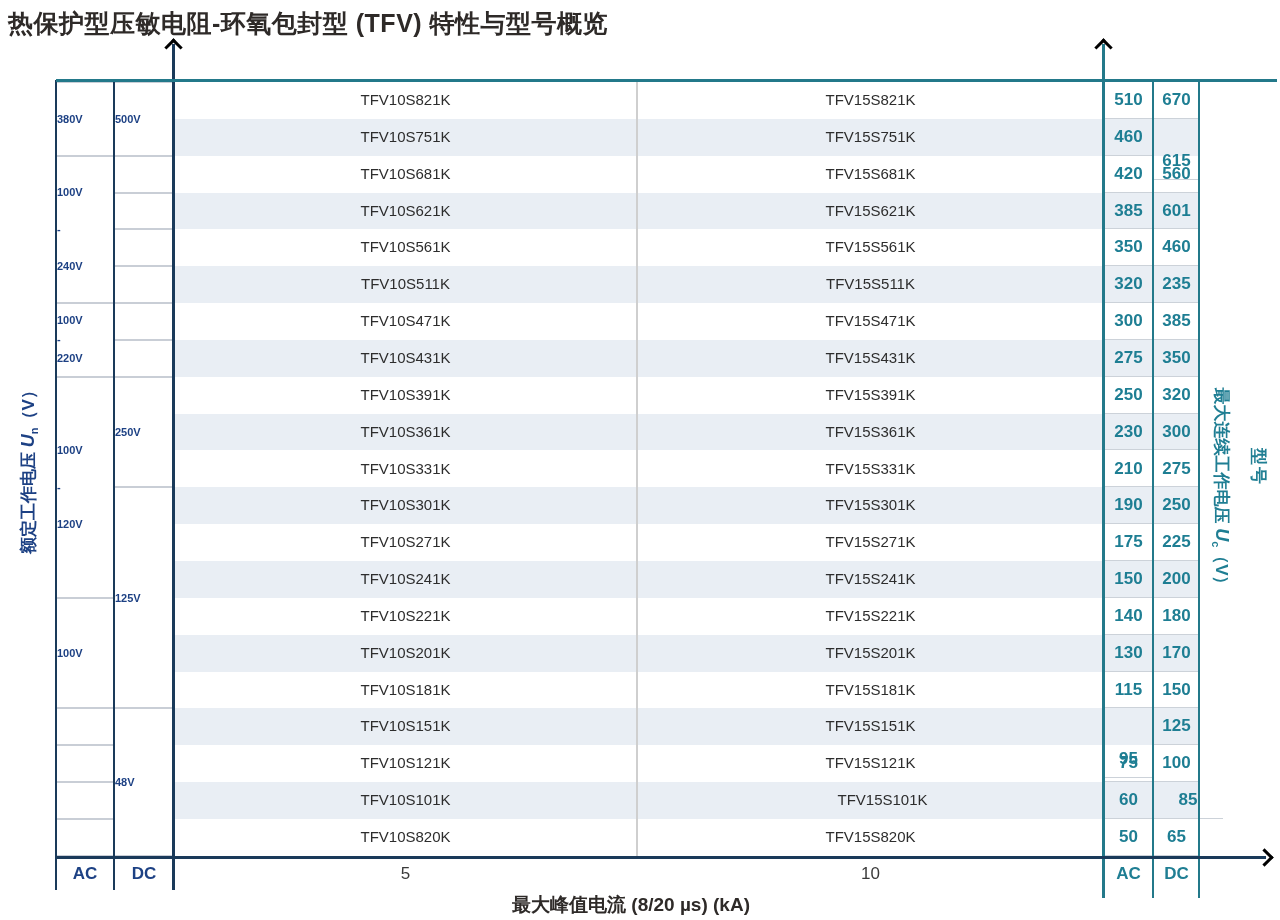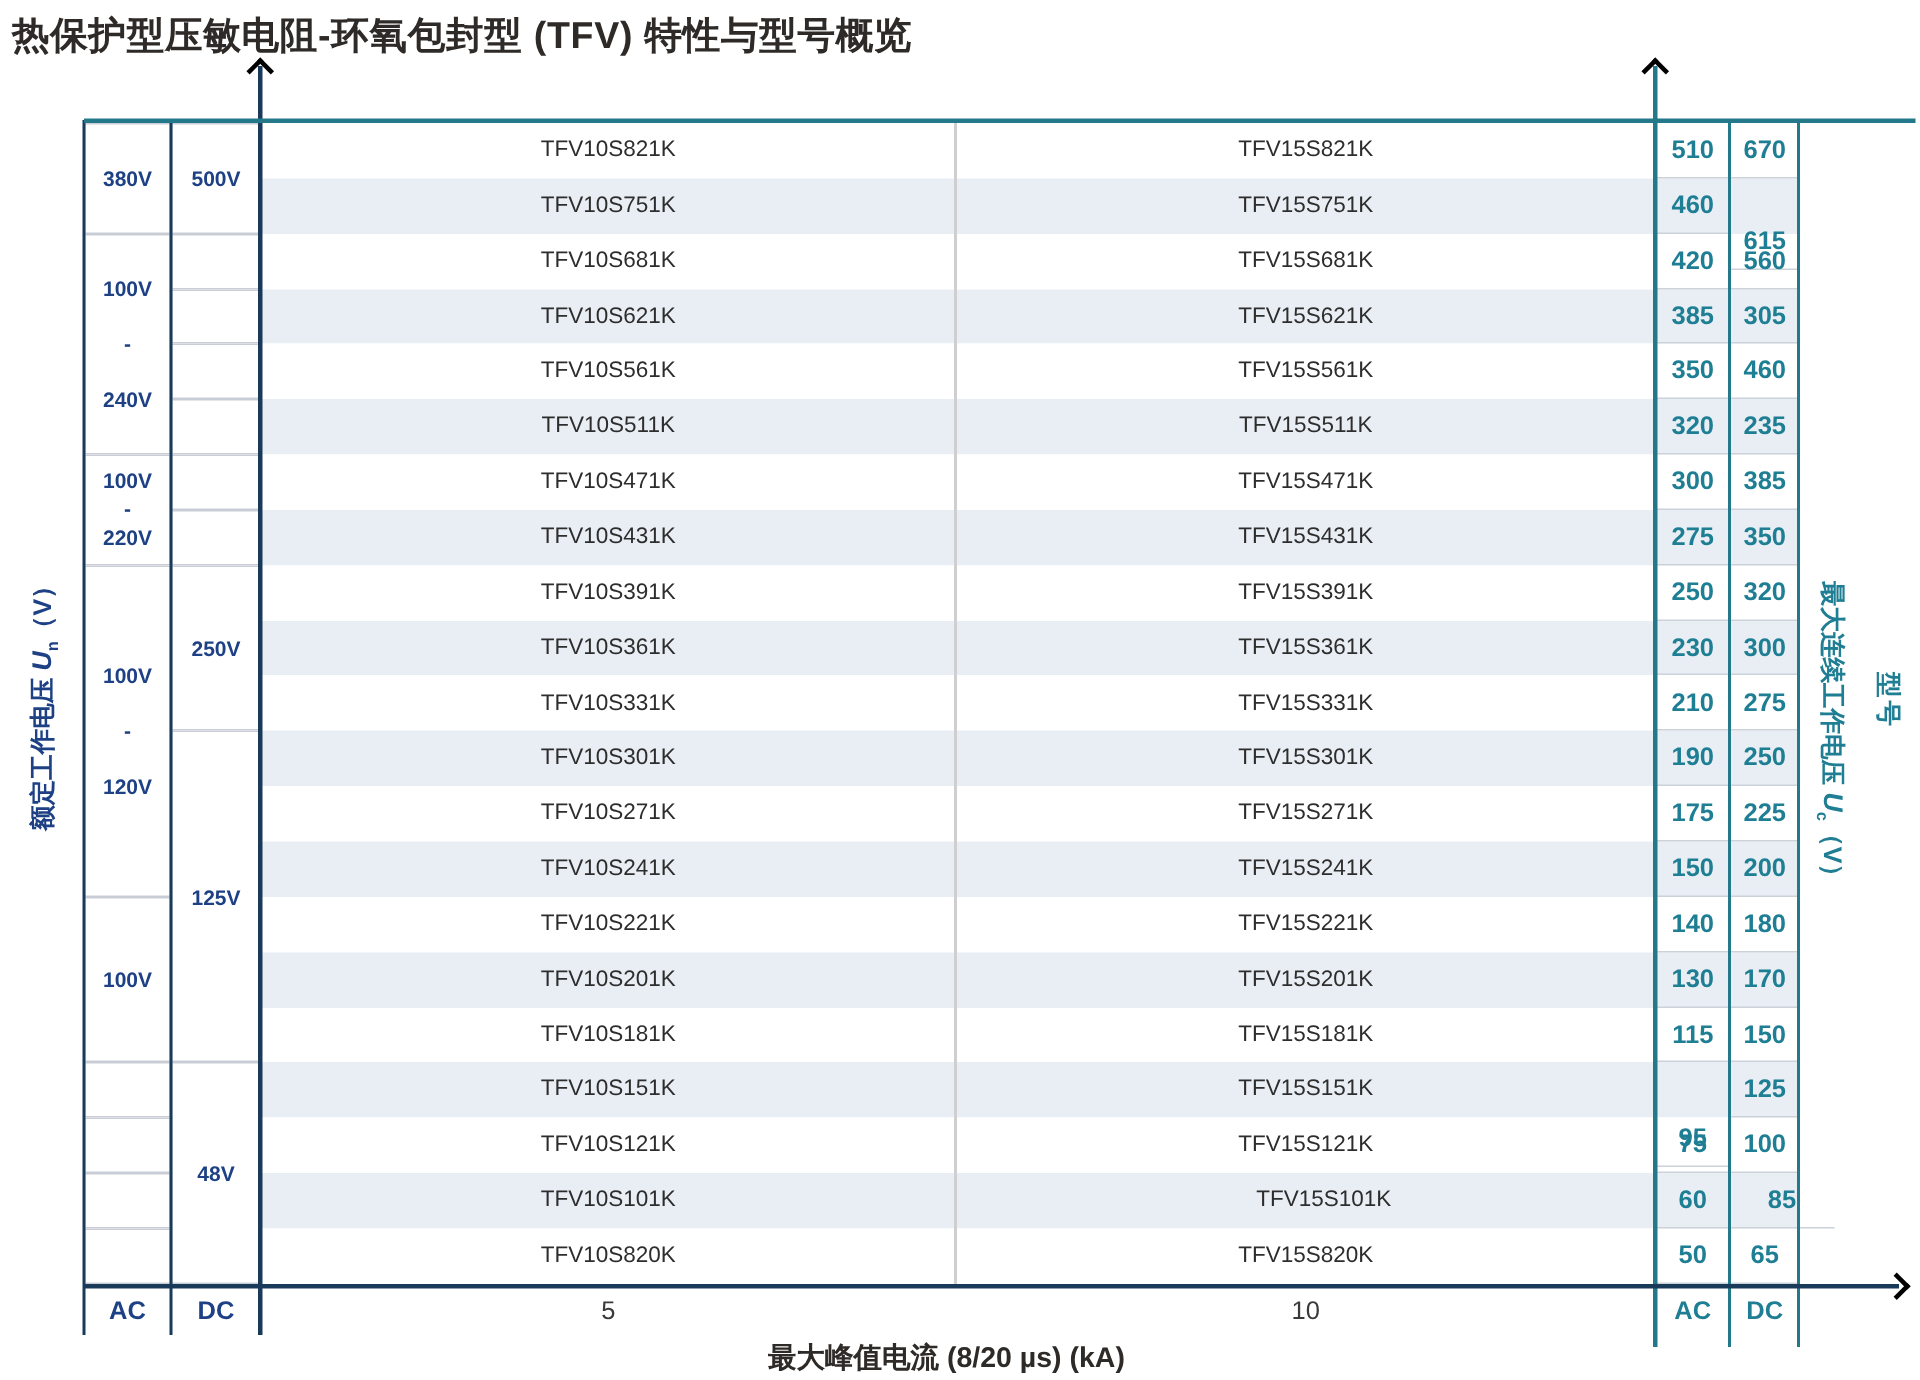--- a/index.html
+++ b/index.html
@@ -13,22 +13,22 @@
   .vl-left{width:420px;left:-182px;top:455px;transform:rotate(-90deg);color:#1d4184;}
   .vl-right{width:420px;left:1012px;top:477px;transform:rotate(90deg);color:#1f7e93;}
   .vl-model{width:90px;left:1213px;top:454px;transform:rotate(90deg);color:#1f7e93;letter-spacing:2px;}
   
   #grid .stripe{position:absolute;background:#ffffff;}
   #grid .stripe.alt{background:#e9eef4;}
   #grid .mcell{position:absolute;text-align:center;font-size:15px;color:#2d2d2d;}
   #grid .vcell{position:absolute;text-align:center;font-size:17px;font-weight:bold;color:#1e7e93;
                border-bottom:1px solid #ccd2d9;box-sizing:border-box;}
   #grid .lcell{position:absolute;background:#ffffff;border:1px solid #c9ced6;box-sizing:border-box;
-               display:flex;flex-direction:column;justify-content:center;align-items:center;
-               font-size:14px;font-weight:bold;color:#1d4184;}
+               display:flex;flex-direction:column;justify-content:center;
+               font-size:11px;font-weight:bold;color:#1d4184;}
   
   .line{position:absolute;}
   .navy{background:#1a3a5a;}
   .teal{background:#23798a;}
   .gray{background:#cfcfcf;}
   .chev{position:absolute;width:13px;height:13px;box-sizing:border-box;}
   .chev.up{transform:rotate(45deg);border-top:3px solid;border-left:3px solid;}
   .chev.right{transform:rotate(45deg);border-top:3px solid;border-right:3px solid;}
   .c-navy{border-color:#1a3a5a;}
   .c-teal{border-color:#23798a;}
@@ -81,21 +81,21 @@
     <div class="mcell" style="line-height: 36.85px; height: 36.85px; top: 118.85px; left: 637px; width: 467px;">TFV15S751K</div>
     <div class="vcell" style="line-height: 36.85px; height: 36.85px; top: 118.85px; left: 1104px; width: 49px;">460</div>
     <div class="vcell" style="line-height: 36.85px; height: 36.85px; top: 118.85px; left: 1153px; width: 47px; margin-top: 24px;">615</div>
     <div class="mcell" style="line-height: 36.85px; height: 36.85px; top: 155.7px; left: 174px; width: 463px;">TFV10S681K</div>
     <div class="mcell" style="line-height: 36.85px; height: 36.85px; top: 155.7px; left: 637px; width: 467px;">TFV15S681K</div>
     <div class="vcell" style="line-height: 36.85px; height: 36.85px; top: 155.7px; left: 1104px; width: 49px;">420</div>
     <div class="vcell" style="line-height: 36.85px; height: 36.85px; top: 155.7px; left: 1153px; width: 47px;">560</div>
     <div class="mcell" style="line-height: 36.85px; height: 36.85px; top: 192.55px; left: 174px; width: 463px;">TFV10S621K</div>
     <div class="mcell" style="line-height: 36.85px; height: 36.85px; top: 192.55px; left: 637px; width: 467px;">TFV15S621K</div>
     <div class="vcell" style="line-height: 36.85px; height: 36.85px; top: 192.55px; left: 1104px; width: 49px;">385</div>
-    <div class="vcell" style="line-height: 36.85px; height: 36.85px; top: 192.55px; left: 1153px; width: 47px;">305</div>
+    <div class="vcell" style="line-height: 36.85px; height: 36.85px; top: 192.55px; left: 1153px; width: 47px;">601</div>
     <div class="mcell" style="line-height: 36.85px; height: 36.85px; top: 229.4px; left: 174px; width: 463px;">TFV10S561K</div>
     <div class="mcell" style="line-height: 36.85px; height: 36.85px; top: 229.4px; left: 637px; width: 467px;">TFV15S561K</div>
     <div class="vcell" style="line-height: 36.85px; height: 36.85px; top: 229.4px; left: 1104px; width: 49px;">350</div>
     <div class="vcell" style="line-height: 36.85px; height: 36.85px; top: 229.4px; left: 1153px; width: 47px;">460</div>
     <div class="mcell" style="line-height: 36.85px; height: 36.85px; top: 266.25px; left: 174px; width: 463px;">TFV10S511K</div>
     <div class="mcell" style="line-height: 36.85px; height: 36.85px; top: 266.25px; left: 637px; width: 467px;">TFV15S511K</div>
     <div class="vcell" style="line-height: 36.85px; height: 36.85px; top: 266.25px; left: 1104px; width: 49px;">320</div>
     <div class="vcell" style="line-height: 36.85px; height: 36.85px; top: 266.25px; left: 1153px; width: 47px;">235</div>
     <div class="mcell" style="line-height: 36.85px; height: 36.85px; top: 303.1px; left: 174px; width: 463px;">TFV10S471K</div>
     <div class="mcell" style="line-height: 36.85px; height: 36.85px; top: 303.1px; left: 637px; width: 467px;">TFV15S471K</div>

